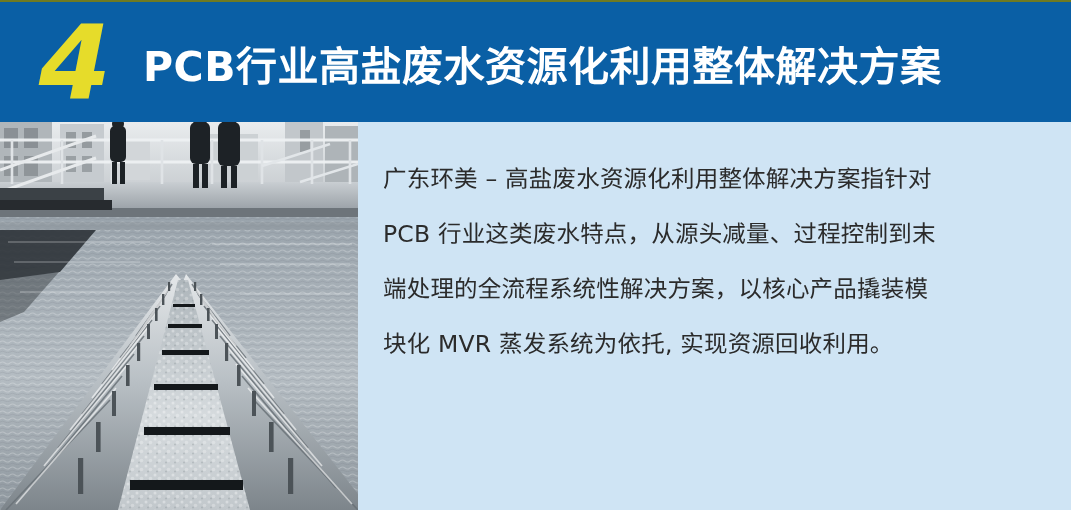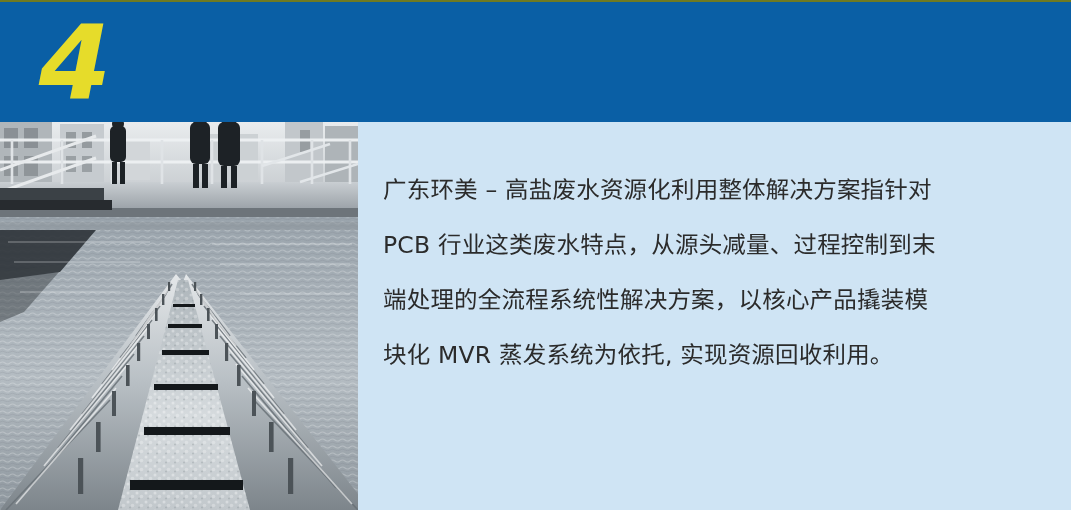--- a/index.html
+++ b/index.html
@@ -77,37 +77,38 @@
     left: 358px;
     top: 122px;
     width: 713px;
     height: 388px;
     background: #cfe4f4;
     overflow: hidden;
   }
   #body-paragraph {
     position: absolute;
     left: 25px;
-    top: 41px;
+    top: 30px;
     width: 645px;
     color: #2b2b2b;
     font-size: 23.5px;
     line-height: 55px;
     letter-spacing: 0.2px;
     font-family: "DejaVu Sans", "Liberation Sans", sans-serif;
     white-space: pre-line;
   }
 </style>
 </head>
 <body>
 
 <div id="frame">
 
   <div id="header-bar">
     <div id="badge-number">4</div>
+    <div id="header-title">PCB行业高盐废水资源化利用整体解决方案</div>
   </div>
 
   <div id="photo-panel">
     <svg id="photo-svg" viewBox="0 0 358 388" preserveAspectRatio="none">
       <defs>
         <linearGradient id="skyG" x1="0" y1="0" x2="0" y2="1">
           <stop offset="0%" stop-color="#e9ecee"></stop>
           <stop offset="100%" stop-color="#c3c8cc"></stop>
         </linearGradient>
         <linearGradient id="waterG" x1="0" y1="0" x2="0" y2="1">

